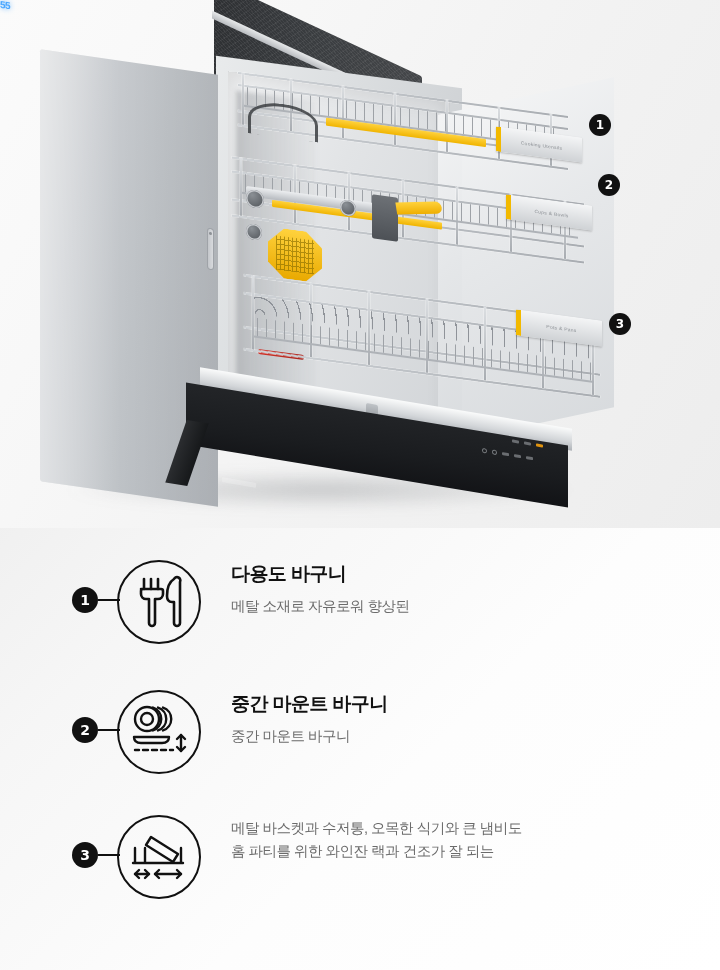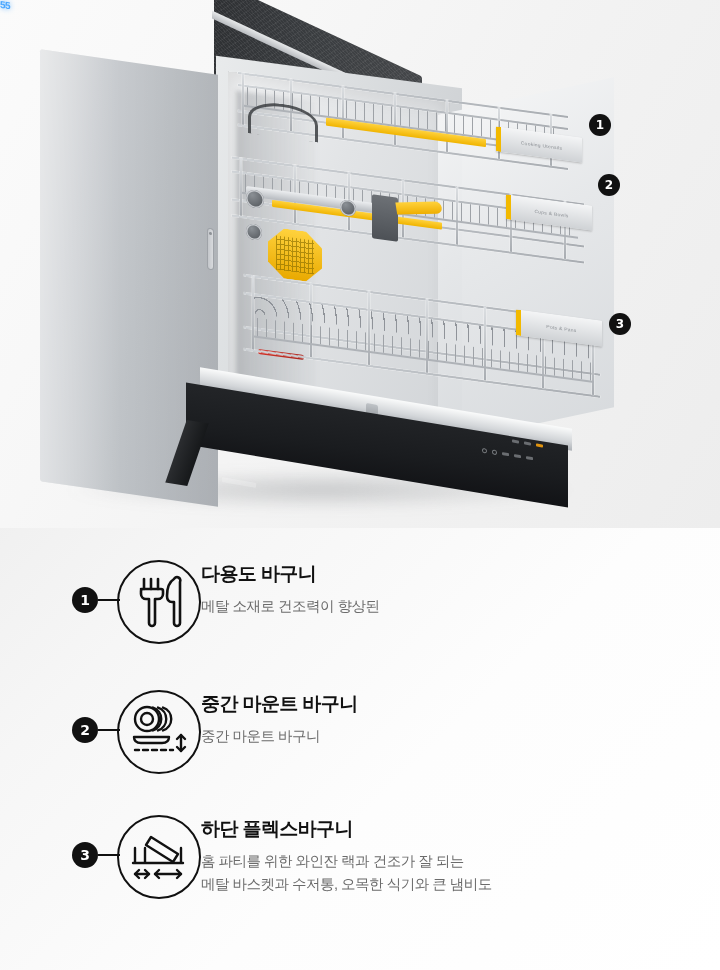--- a/index.html
+++ b/index.html
@@ -261,21 +261,21 @@
     font-family:"DejaVu Sans", sans-serif; line-height:1;
     flex:none; margin-top:27px;
   }
   .connector { width:22px; height:2px; background:#111; margin-top:39px; flex:none; }
   .icon-circle {
     width:84px; height:84px; border-radius:50%;
     border:2px solid #111; flex:none;
     display:flex; align-items:center; justify-content:center;
     margin-left:-3px;
   }
-  .text-col { padding-top:2px; }
+  .text-col { margin-left:30px; padding-top:2px; }
   .feat-title {
     font-size:19px; font-weight:bold; color:#111;
     letter-spacing:-.6px; line-height:1.25; margin-bottom:9px;
     white-space:nowrap;
   }
   .feat-desc {
     font-size:14.5px; color:#6b6b6b; line-height:1.62;
     letter-spacing:-.5px; white-space:nowrap;
   }
 </style>
@@ -403,21 +403,21 @@
       <svg width="52" height="54" viewBox="0 0 52 54" fill="none" stroke="#111" stroke-width="2.6" stroke-linecap="round" stroke-linejoin="round">
         <path d="M11 4 v10"></path>
           <path d="M18 4 v10"></path>
           <path d="M25 4 v10"></path>
         <path d="M8 14 h20 a2 2 0 0 1 2 2 v3 a5 5 0 0 1 -5 5 h-3 v24 a3 3 0 0 1 -6 0 v-24 h-3 a5 5 0 0 1 -5 -5 v-3 a2 2 0 0 1 2 -2 z"></path>
         <path d="M41 4 c-5 3 -7 10 -7 17 0 4 2 6 5 6 h2 v21 a3 3 0 0 0 6 0 v-41 a3 3 0 0 0 -6 -3 z"></path>
       </svg>
     </div>
     <div class="text-col">
       <div class="feat-title">다용도 바구니</div>
-      <div class="feat-desc">메탈 소재로 건조력이 향상된</div>
+      <div class="feat-desc">메탈 소재로 자유로워 향상된</div>
     </div>
   </div>
 
   <div class="feature-row row2">
     <div class="badge">2</div>
     <div class="connector"></div>
     <div class="icon-circle">
       <svg width="60" height="56" viewBox="0 0 60 56" fill="none" stroke="#111" stroke-width="2.4" stroke-linecap="round" stroke-linejoin="round">
         <circle cx="18" cy="15" r="12"></circle>
         <circle cx="18" cy="15" r="6"></circle>
@@ -449,18 +449,17 @@
         <path d="M4 33 h50"></path>
         <path d="M6 44 h14"></path>
         <path d="M10 40 l-4 4 l4 4"></path>
         <path d="M16 40 l4 4 l-4 4"></path>
         <path d="M26 44 h26"></path>
         <path d="M30 40 l-4 4 l4 4"></path>
         <path d="M48 40 l4 4 l-4 4"></path>
       </svg>
     </div>
     <div class="text-col">
-      <div class="feat-title">하단 플렉스바구니</div>
+      <div class="feat-desc">메탈 바스켓과 수저통, 오목한 식기와 큰 냄비도</div>
       <div class="feat-desc">홈 파티를 위한 와인잔 랙과 건조가 잘 되는</div>
-      <div class="feat-desc">메탈 바스켓과 수저통, 오목한 식기와 큰 냄비도</div>
     </div>
   </div>
 </div>
 
 </body></html>

